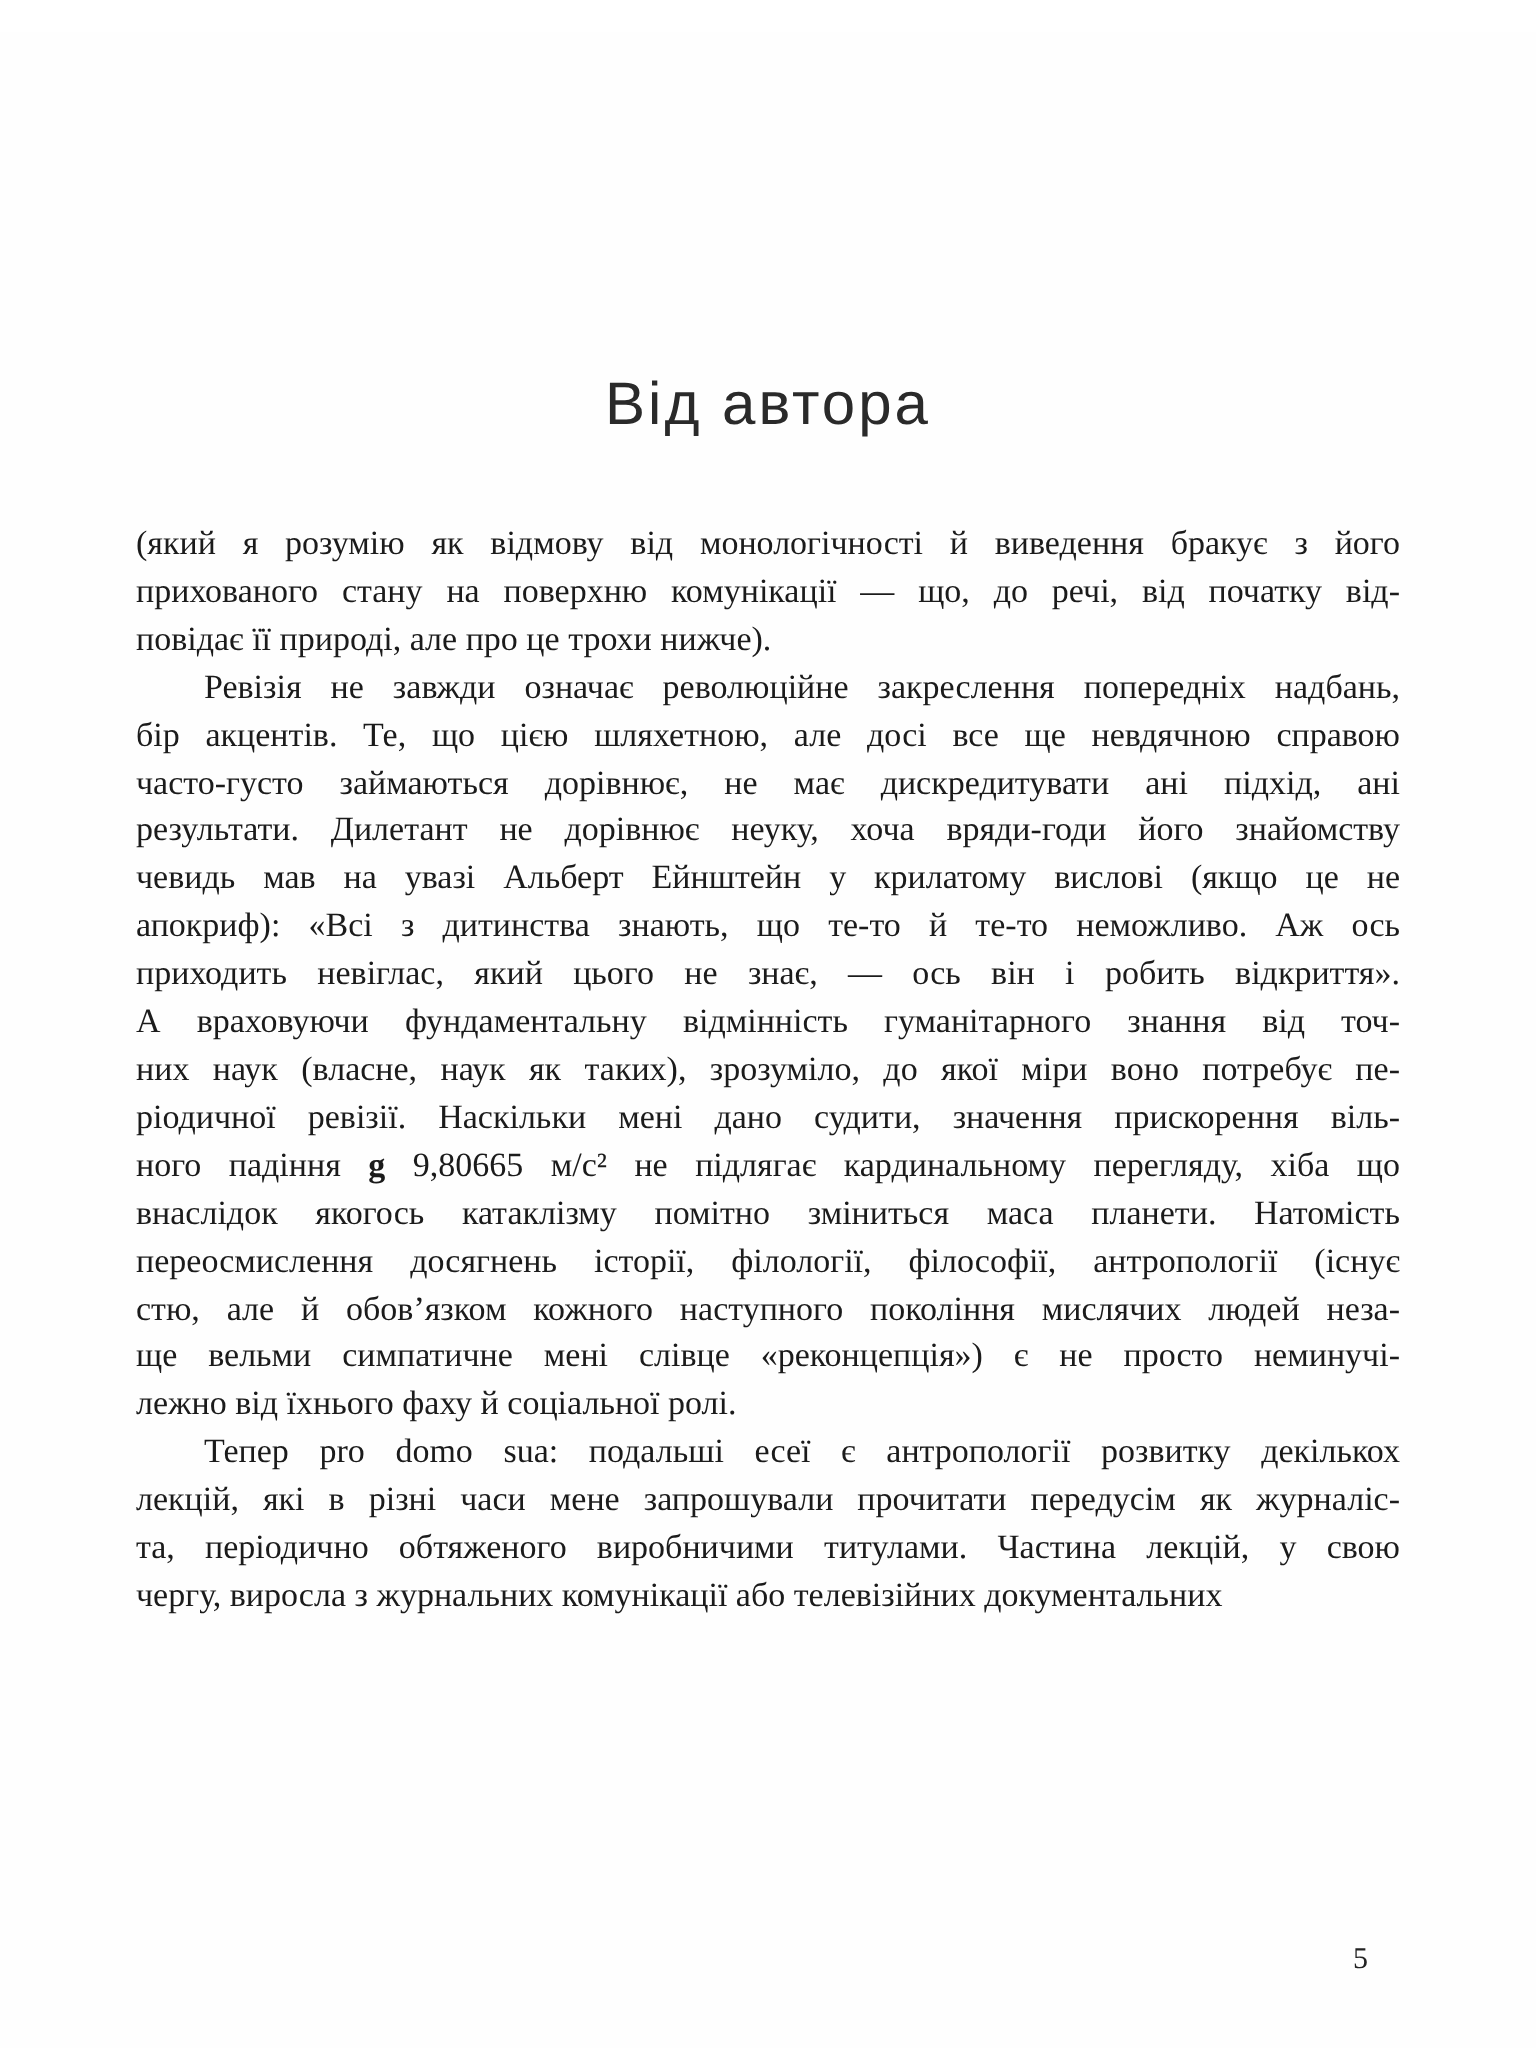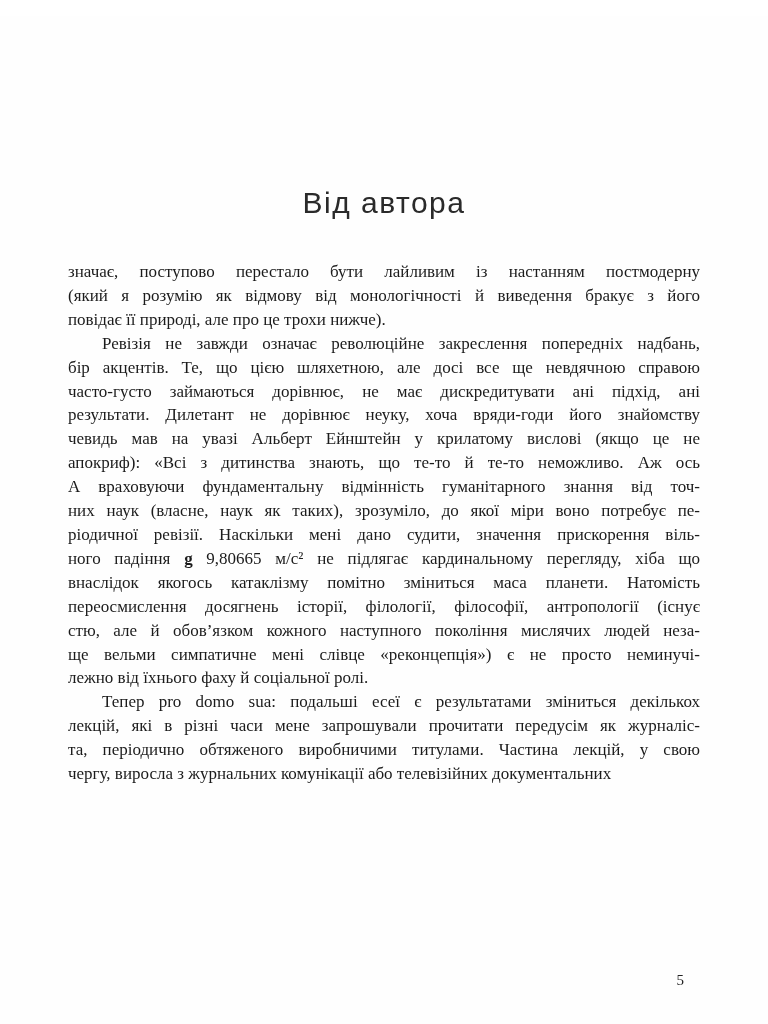--- a/index.html
+++ b/index.html
@@ -59,43 +59,44 @@
   }
 </style>
 </head>
 <body>
 
 <div class="page">
   <h1 class="chapter-title">Від автора</h1>
 
   <div class="body-text">
       <div class="para">
-        <div class="line">значає, поступово перестало бути лайливим із настанням постмодерну</div>
         <div class="line">(який я розумію як відмову від монологічності й виведення бракує з його</div>
+        <div class="line">прихованого стану на поверхню комунікації — що, до речі, від початку від-</div>
         <div class="line final">повідає її природі, але про це трохи нижче).</div>
       </div>
       <div class="para">
         <div class="line first">Ревізія не завжди означає революційне закреслення попередніх надбань,</div>
         <div class="line">бір акцентів. Те, що цією шляхетною, але досі все ще невдячною справою</div>
         <div class="line">часто-густо займаються дорівнює, не має дискредитувати ані підхід, ані</div>
         <div class="line">результати. Дилетант не дорівнює неуку, хоча вряди-годи його знайомству</div>
         <div class="line">чевидь мав на увазі Альберт Ейнштейн у крилатому вислові (якщо це не</div>
         <div class="line">апокриф): «Всі з дитинства знають, що те-то й те-то неможливо. Аж ось</div>
+        <div class="line">приходить невіглас, який цього не знає, — ось він і робить відкриття».</div>
         <div class="line">А враховуючи фундаментальну відмінність гуманітарного знання від точ-</div>
         <div class="line">них наук (власне, наук як таких), зрозуміло, до якої міри воно потребує пе-</div>
         <div class="line">ріодичної ревізії. Наскільки мені дано судити, значення прискорення віль-</div>
         <div class="line">ного падіння <b>g</b> 9,80665 м/с² не підлягає кардинальному перегляду, хіба що</div>
         <div class="line">внаслідок якогось катаклізму помітно зміниться маса планети. Натомість</div>
         <div class="line">переосмислення досягнень історії, філології, філософії, антропології (існує</div>
         <div class="line">стю, але й обов’язком кожного наступного покоління мислячих людей неза-</div>
         <div class="line">ще вельми симпатичне мені слівце «реконцепція») є не просто неминучі-</div>
         <div class="line final">лежно від їхнього фаху й соціальної ролі.</div>
       </div>
       <div class="para">
-        <div class="line first">Тепер pro domo sua: подальші есеї є результатами зміниться декількох</div>
+        <div class="line first">Тепер pro domo sua: подальші есеї є антропології розвитку декількох</div>
         <div class="line">лекцій, які в різні часи мене запрошували прочитати передусім як журналіс-</div>
         <div class="line">та, періодично обтяженого виробничими титулами. Частина лекцій, у свою</div>
         <div class="line final">чергу, виросла з журнальних комунікації або телевізійних документальних</div>
       </div>
     </div>
 
   <div class="folio">5</div>
 </div>
 
 </body></html>

